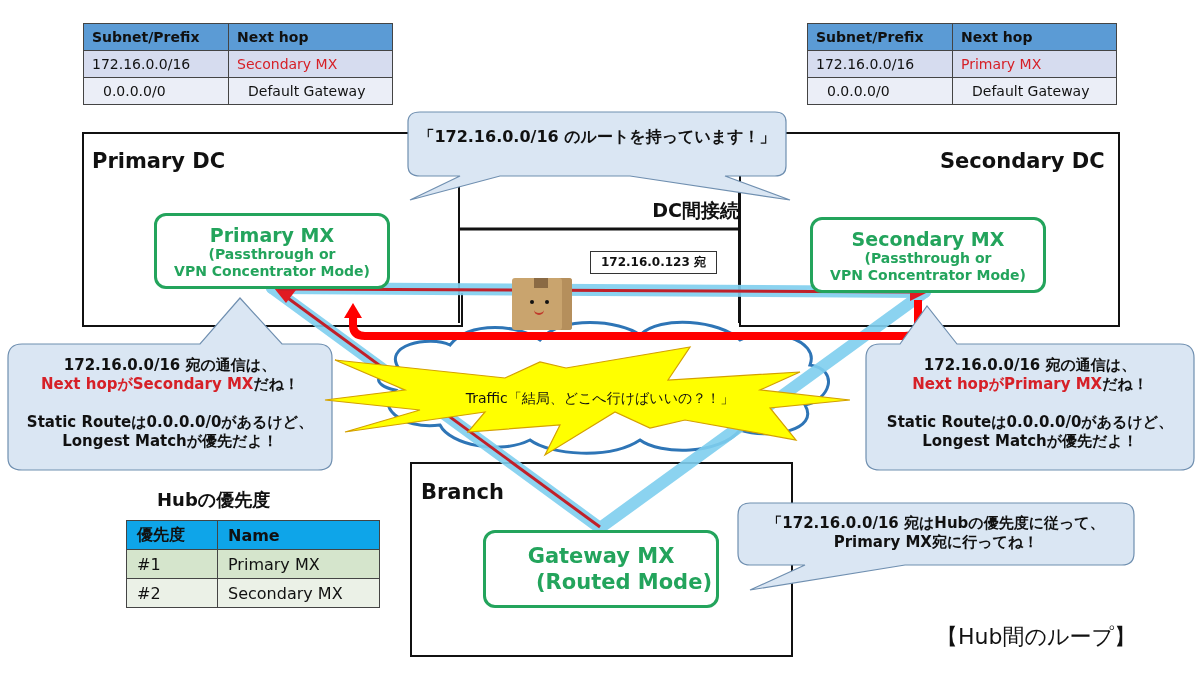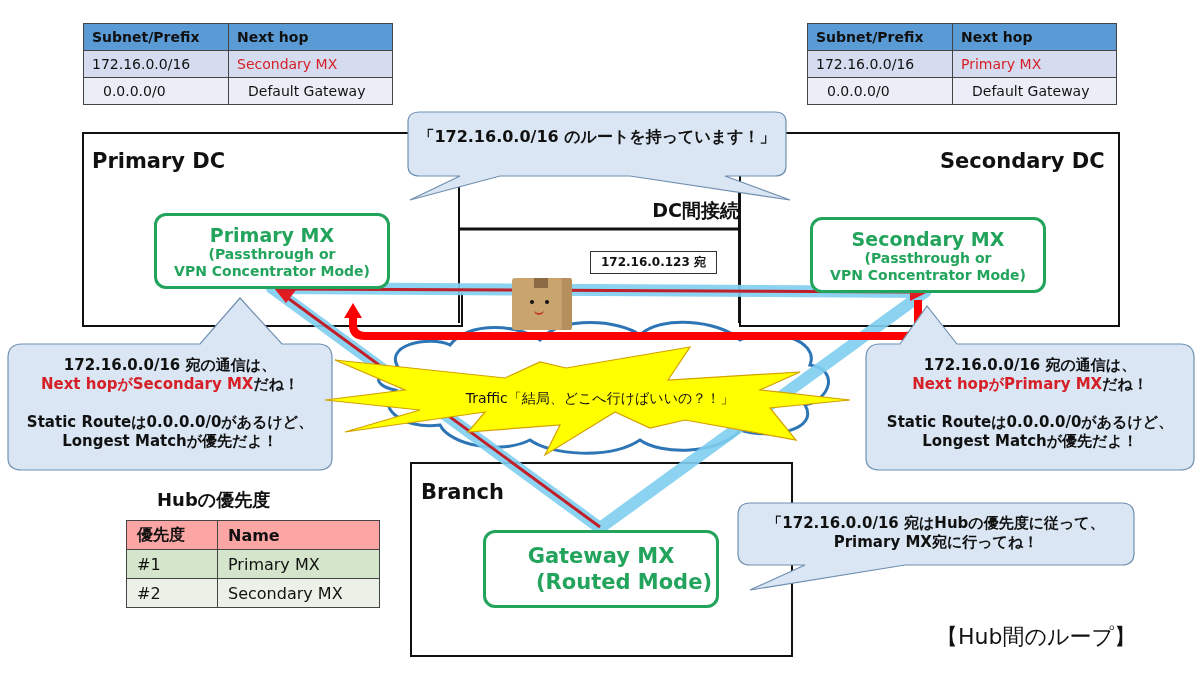--- a/index.html
+++ b/index.html
@@ -14,21 +14,21 @@
   .red { color:#d62027; }
   .box { position:absolute; border:2px solid #111; background:#fff; }
   .dc-title { position:absolute; font-weight:bold; font-size:21px; }
   .mx { position:absolute; border:3px solid #23a45c; border-radius:12px; background:#fff;
         color:#23a45c; text-align:center; font-weight:bold; }
   .mx .t { font-size:19px; line-height:22px; }
   .mx .s { font-size:14px; line-height:17px; }
   .callout-text { position:absolute; text-align:center; font-weight:bold; font-size:15px; line-height:19px; }
   table.hub { position:absolute; border-collapse:collapse; font-size:16px; }
   table.hub td { border:1px solid #444; padding:0 10px; height:28px; }
-  table.hub tr.hdr td { background:#fca5a5; font-weight:bold; }
+  table.hub tr.hdr td { background:#0ea5e9; font-weight:bold; }
   table.hub tr.r1 td { background:#d5e5cc; }
   table.hub tr.r2 td { background:#ebf1e7; }
   svg { position:absolute; left:0; top:0; }
 </style>
 </head>
 <body>
 
 <table class="rt" style="left:83px; top:23px; width:310px;">
   <tbody>
       <tr class="hdr">

